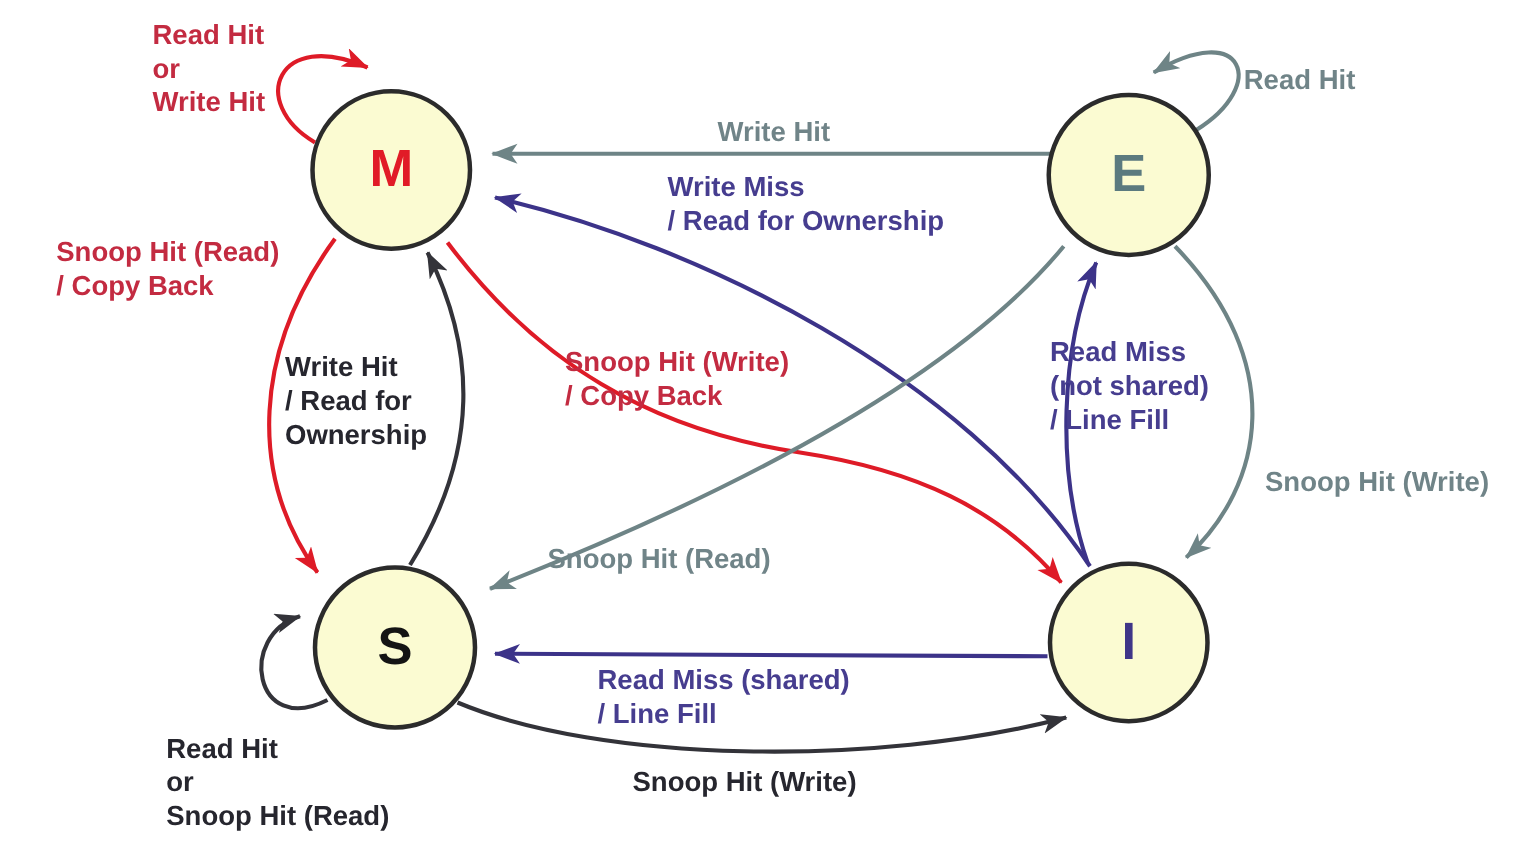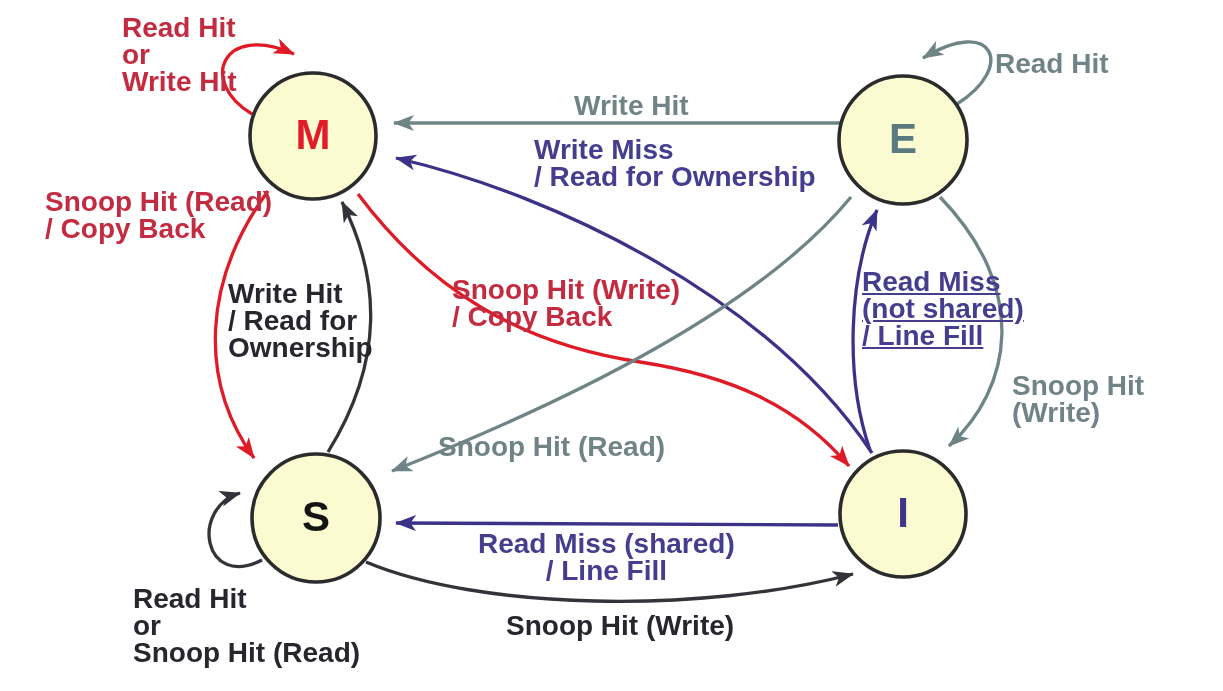--- a/index.html
+++ b/index.html
@@ -34,21 +34,21 @@
   .edge.purple { stroke: var(--c-purple, #3c3389); }
   .edge.black  { stroke: var(--c-black, #333339); }
   .ah.red    { fill: var(--c-red, #de1b27); }
   .ah.gray   { fill: var(--c-gray, #6e8486); }
   .ah.purple { fill: var(--c-purple, #3c3389); }
   .ah.black  { fill: var(--c-black, #333339); }
 
   .edge-label {
     position: absolute;
     font-weight: bold;
-    font-size: 28px;
+    font-size: 22px;
     line-height: 27px;
     white-space: pre-line;
     z-index: 2;
   }
   .lbl-crimson { color: var(--c-crimson, #c32b41); }
   .lbl-gray    { color: var(--c-gray_text, #708488); }
   .lbl-purple  { color: var(--c-purple_text, #463d8f); }
   .lbl-black   { color: var(--c-black_text, #26262e); }
 
   .node-letter {
@@ -117,25 +117,25 @@
 / Copy Back</div>
   <div class="edge-label lbl-gray" style="left:574px; top:92px;">Write Hit</div>
   <div class="edge-label lbl-purple" style="left:534px; top:136px;">Write Miss
 / Read for Ownership</div>
   <div class="edge-label lbl-gray" style="left:995px; top:50px;">Read Hit</div>
   <div class="edge-label lbl-black" style="left:228px; top:280px;">Write Hit
 / Read for
 Ownership</div>
   <div class="edge-label lbl-crimson" style="left:452px; top:276px;">Snoop Hit (Write)
 / Copy Back</div>
-  <div class="edge-label lbl-purple" style="left:862px; top:268px;text-decoration:underline;">Read Miss
+  <div class="edge-label lbl-purple" style="left:840px; top:268px;">Read Miss
 (not shared)
 / Line Fill</div>
   <div class="edge-label lbl-gray" style="left:1012px; top:372px;">Snoop Hit (Write)</div>
   <div class="edge-label lbl-gray" style="left:438px; top:433px;">Snoop Hit (Read)</div>
-  <div class="edge-label lbl-purple" style="left:478px; top:530px;text-align:center;">Read Miss (shared)
+  <div class="edge-label lbl-purple" style="left:478px; top:530px;">Read Miss (shared)
 / Line Fill</div>
   <div class="edge-label lbl-black" style="left:506px; top:612px;">Snoop Hit (Write)</div>
   <div class="edge-label lbl-black" style="left:133px; top:585px;">Read Hit
 or
 Snoop Hit (Read)</div>
 
 </div>
 
 </body></html>

